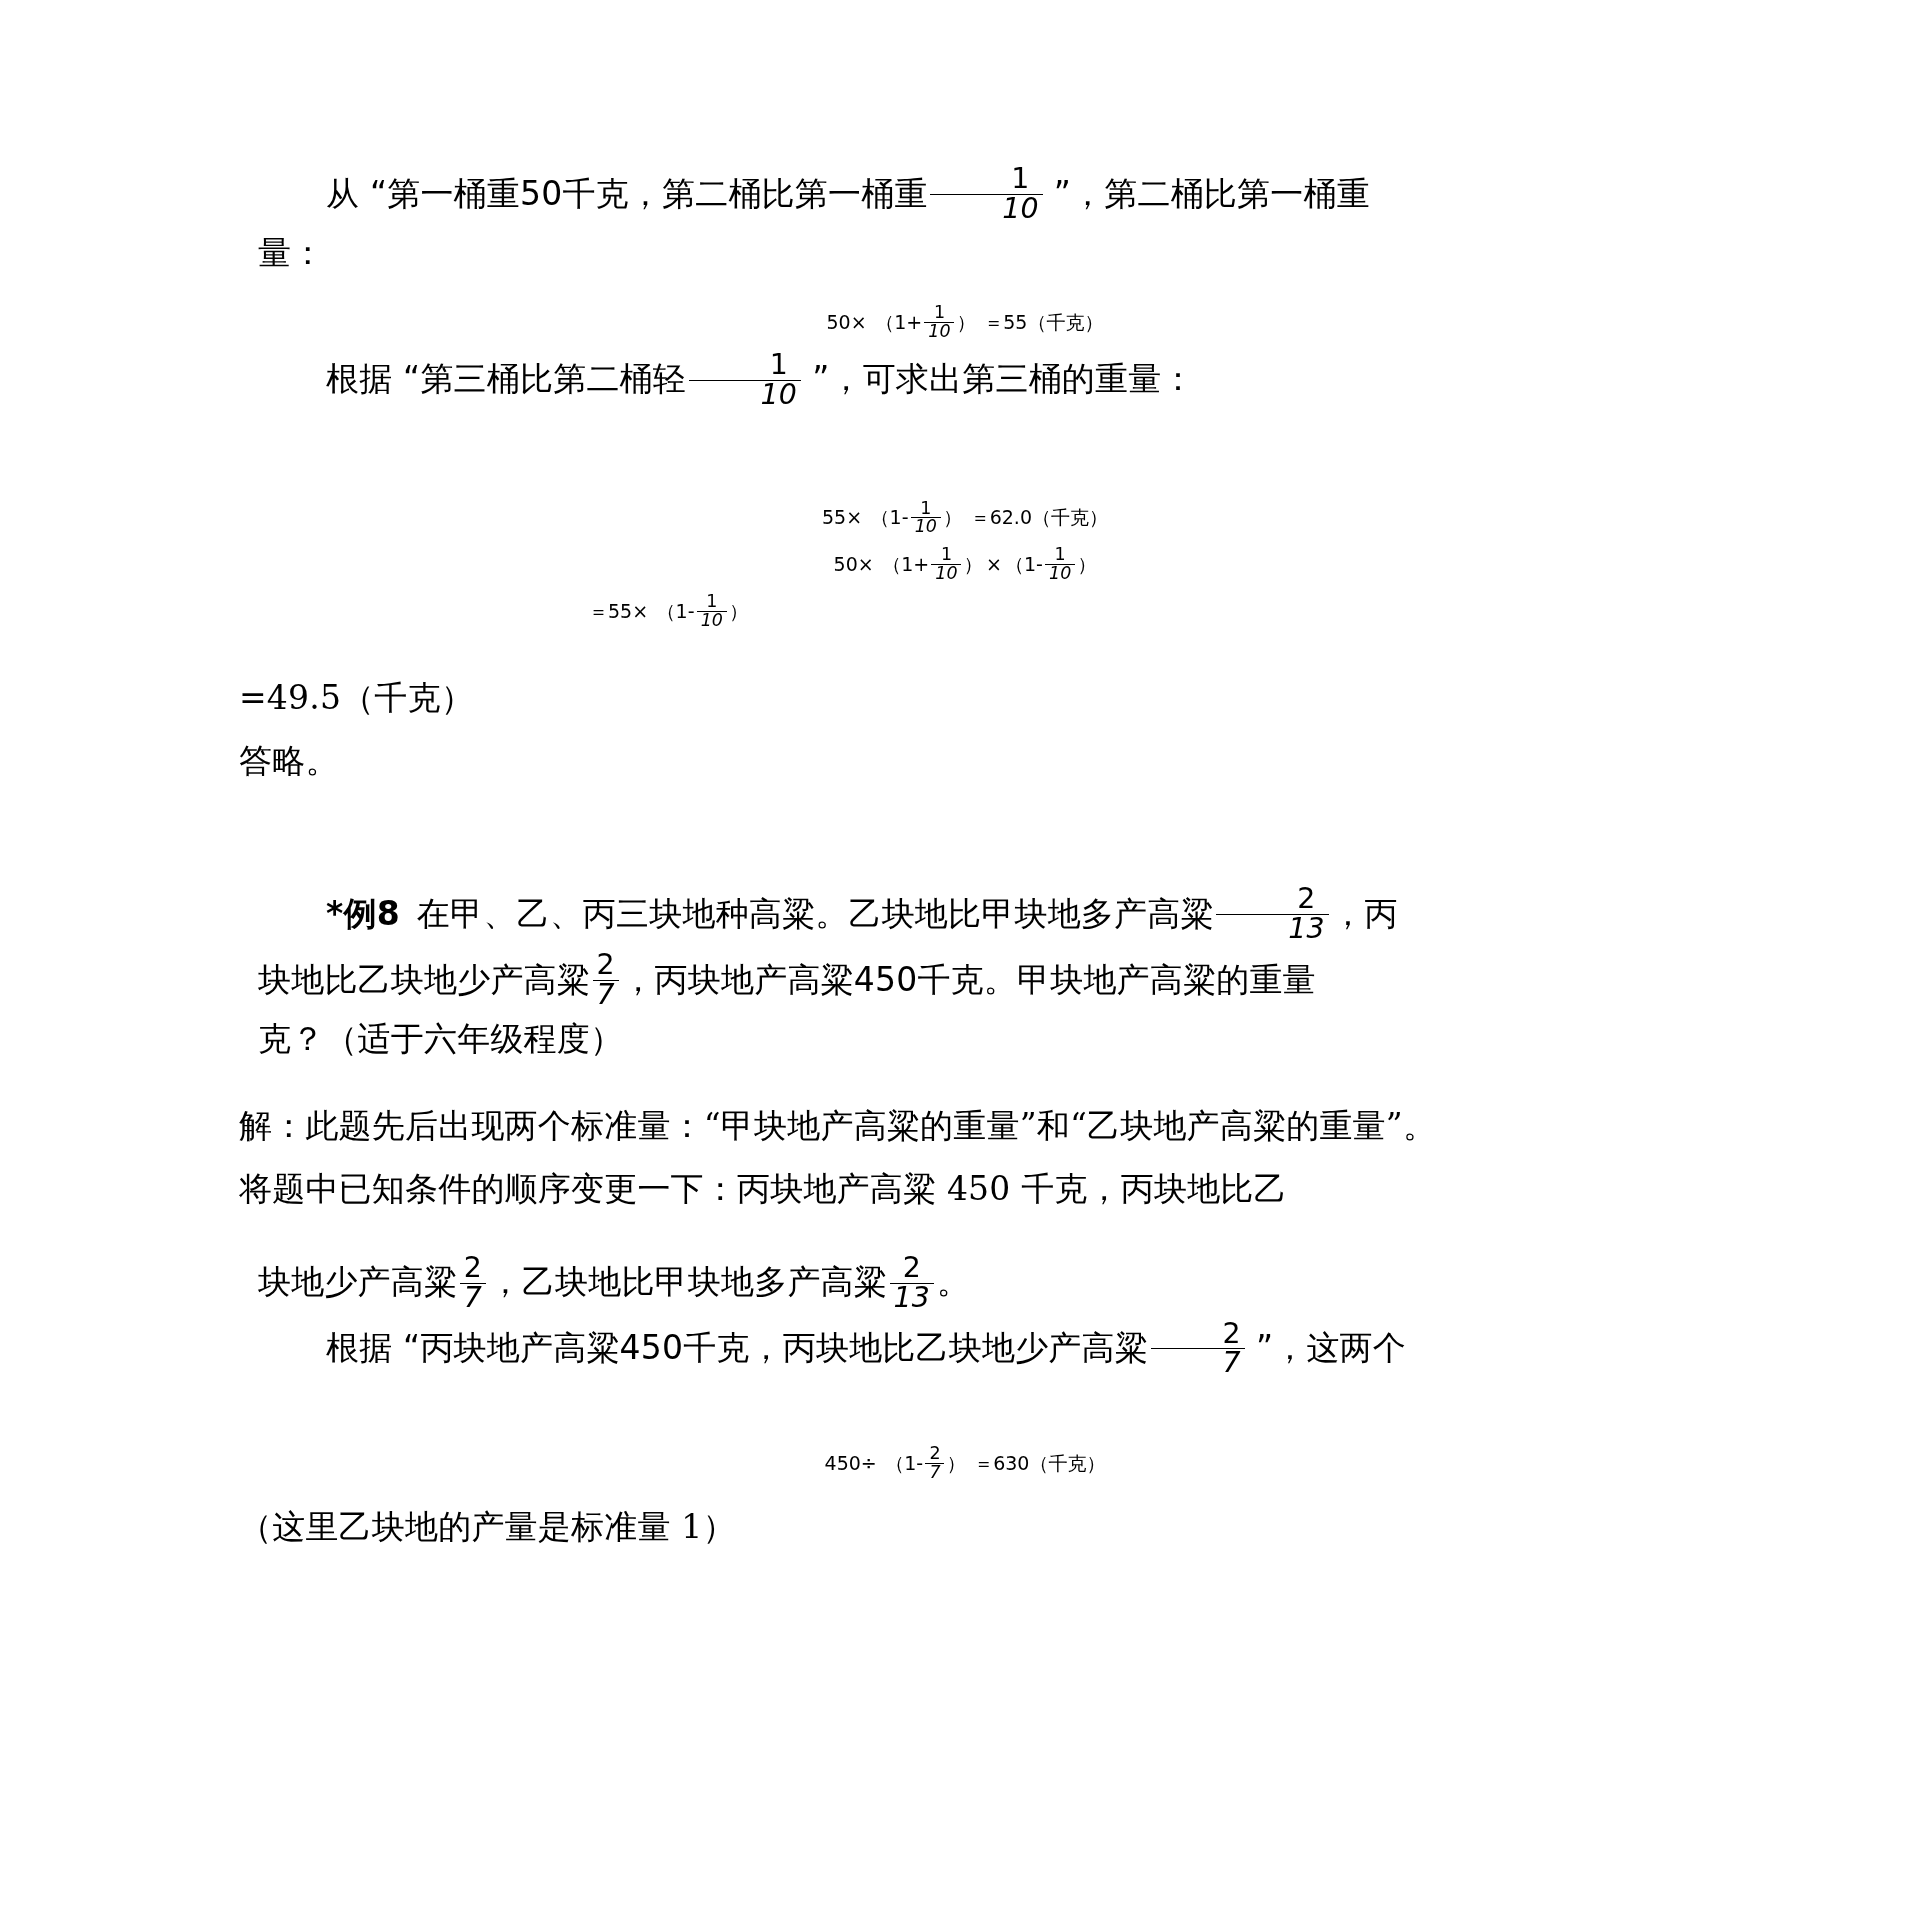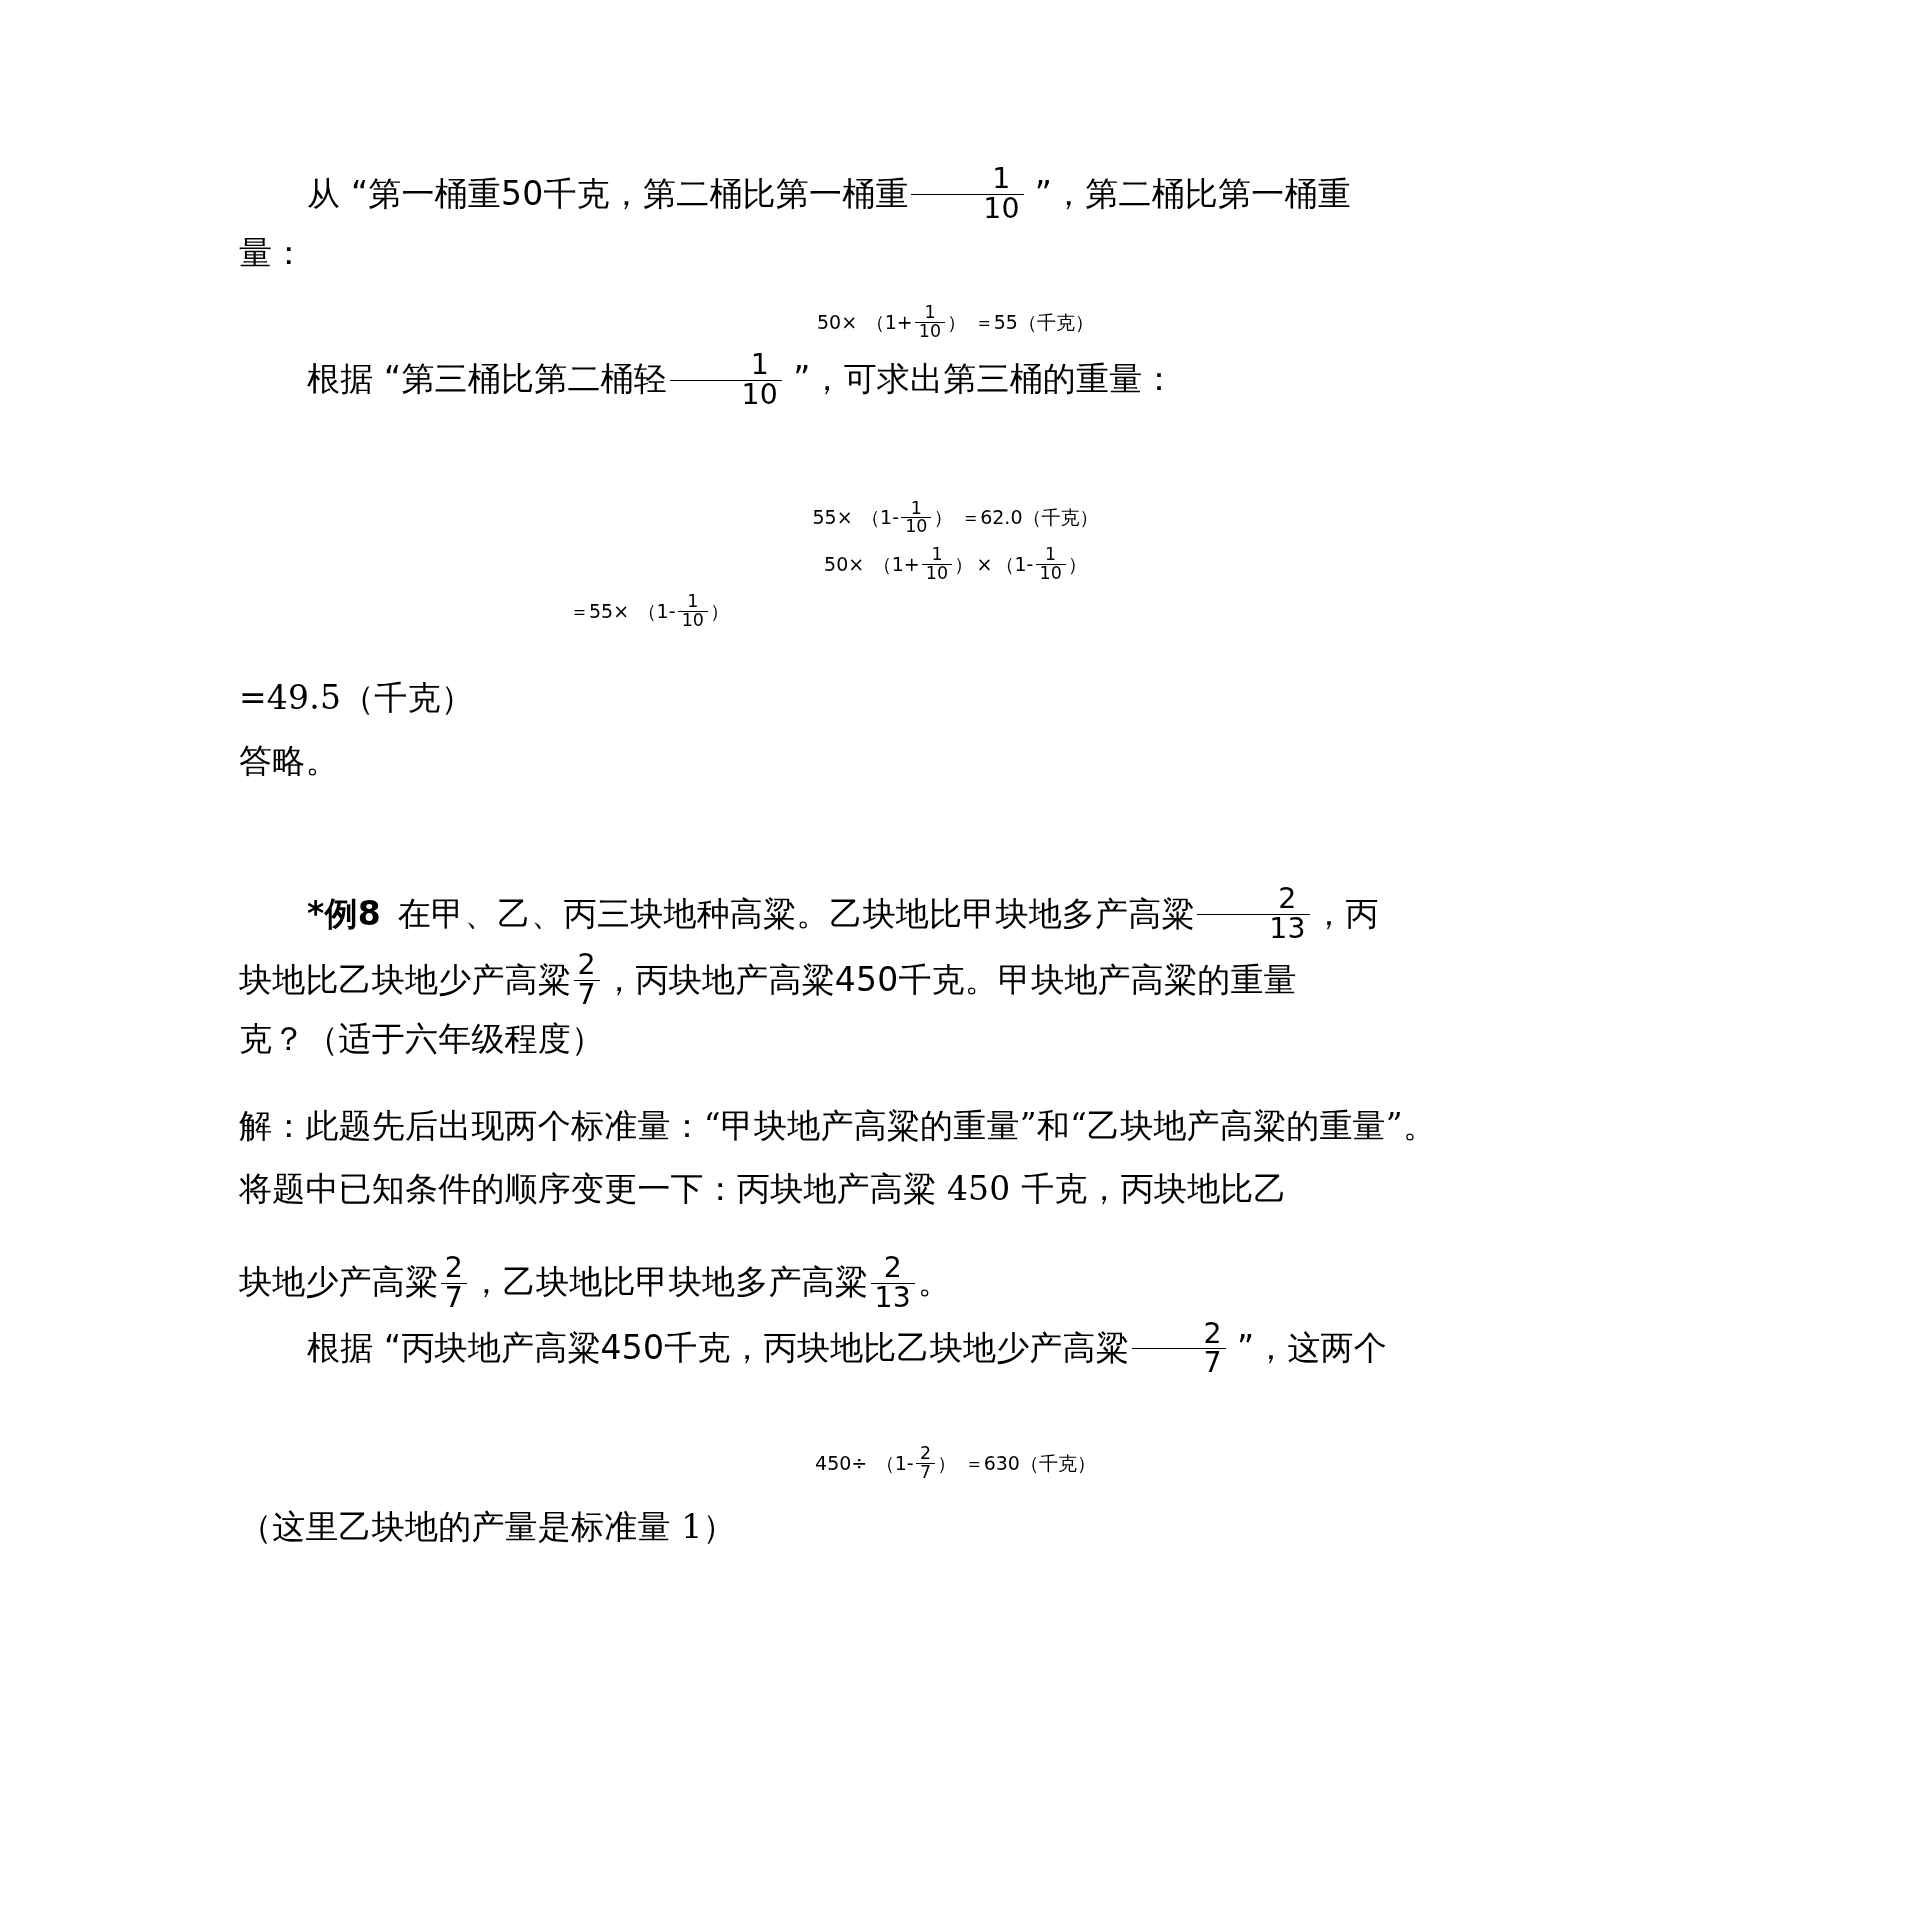--- a/index.html
+++ b/index.html
@@ -46,31 +46,31 @@
     display: inline-block;
     vertical-align: middle;
     text-align: center;
     font-size: 0.92em;
     line-height: 1.02;
     margin: 0 2.3px;
     position: relative;
     top: -0.8px;
   }
   .mf .num { display:block; padding: 0 3.9px; }
-  .mf .den { display:block; padding: 0 3.9px; border-top: 1.5px solid #000; }
+  .mf .den { display:block; padding: 0 3.9px; border-top: 1.5px solid #000; font-style: italic; }
   .mf.inl { font-size: 0.86em; margin: 0 2.7px; }
   .sp { display:inline-block; width: 8.5px; }
   .spw { display:inline-block; width: 17px; }
   .bold { font-weight: bold; }
   .op { padding: 0 3.1px; }
   .gap-sm { height: 13px; }
   .gap-md { height: 37px; }
   .gap-lg { height: 73px; }
   .gap-xl { height: 96px; }
-  .sans { font-family: "DejaVu Sans", "Liberation Sans", sans-serif; }
+  .sans { font-family: "DejaVu Sans", "Liberation Sans", sans-serif; margin-left: 19px; }
 </style>
 </head>
 <body>
 
 <div class="page">
   <div class="content">
 
     <div class="para indent sans">
       <span>从 “第一桶重50千克，第二桶比第一桶重</span><span class="mf inl"><span class="num">1</span><span class="den">10</span></span><span class="sp"></span><span>”，第二桶比第一桶重</span>
     </div>

